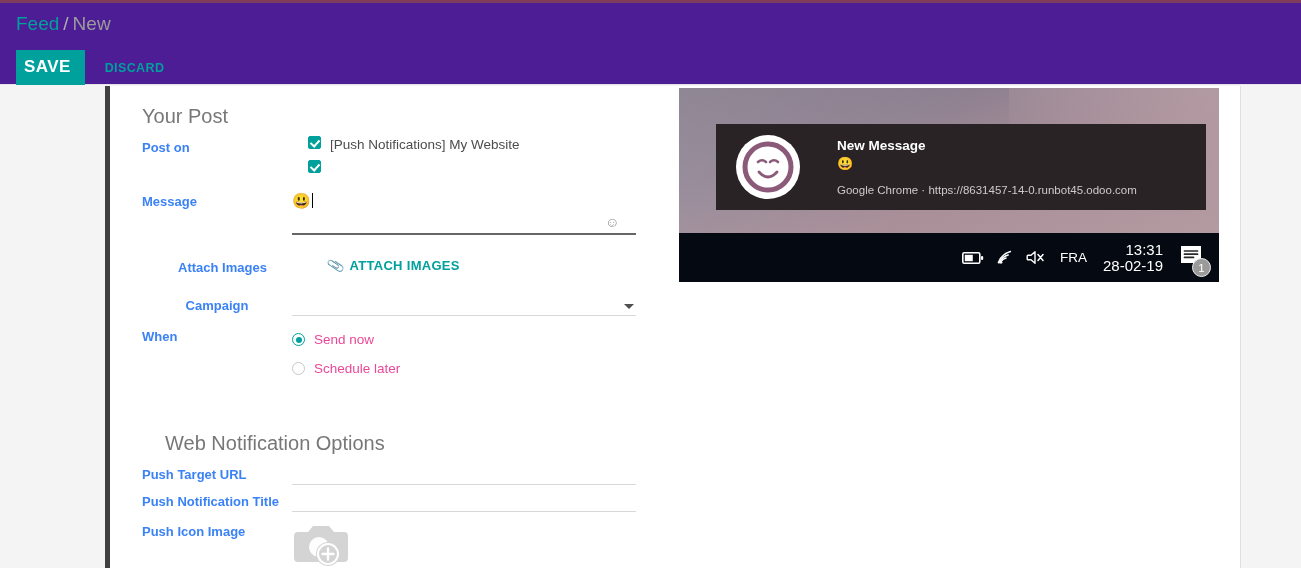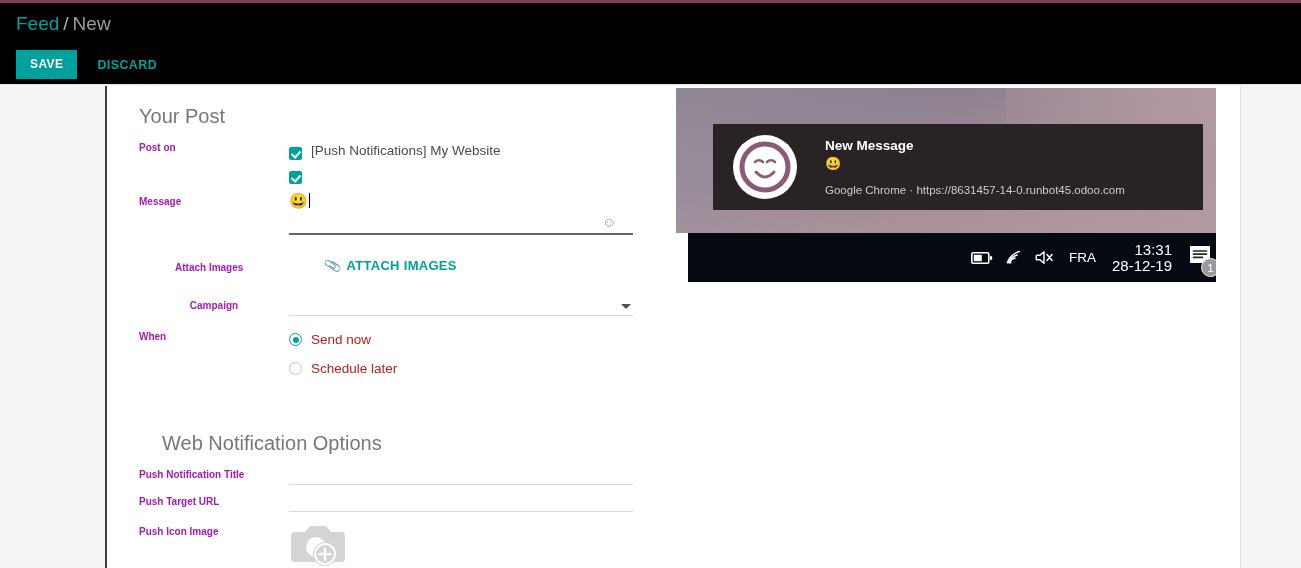--- a/index.html
+++ b/index.html
@@ -19,21 +19,21 @@
     width: 1301px;
     height: 568px;
     background: #f4f4f4;
   }
   
   .topbar {
     position: absolute;
     left: 0; top: 0;
     width: 1301px;
     height: 85px;
-    background: #000000;
+    background: #4c1d95;
     border-top: 3px solid #7d3c5c;
     box-sizing: border-box;
     border-bottom: 1px solid #e4e4e4;
   }
   .breadcrumb {
     position: absolute;
     left: 16px;
     top: 9px;
     font-size: 19px;
     line-height: 24px;
@@ -54,24 +54,24 @@
     position: absolute;
     left: 16px;
     top: 47px;
     display: flex;
     align-items: center;
   }
   .btn-save {
     background: #00a09d;
     color: #ffffff;
     border: none;
-    font-size: 12px;
+    font-size: 17px;
     font-weight: bold;
     letter-spacing: .4px;
-    padding: 7px 14px 8px 14px;
+    padding: 7px 14px 8px 8px;
     cursor: pointer;
     font-family: "Liberation Sans", sans-serif;
     border-radius: 0;
   }
   .btn-discard {
     background: transparent;
     border: none;
     color: #00a09d;
     font-size: 12.5px;
     font-weight: bold;
@@ -91,21 +91,21 @@
     height: 482px;
     background: #f4f4f4;
   }
   .sheet {
     position: absolute;
     left: 105px;
     top: 86px;
     width: 1136px;
     height: 482px;
     background: #ffffff;
-    border-left: 2px solid #404040;
+    border-left: 5px solid #404040;
     border-right: 1px solid #e0e0e0;
     box-sizing: border-box;
   }
   .sheet-inner {
     position: relative;
     width: 100%;
     height: 100%;
   }
 
   
@@ -124,36 +124,36 @@
     line-height: 28px;
   }
   .frow {
     display: flex;
     align-items: flex-start;
     min-height: 24px;
   }
   .flabel {
     width: 150px;
     flex: 0 0 150px;
-    font-size: 10px;
+    font-size: 13px;
     font-weight: bold;
-    color: #a21caf;
+    color: #3b82f6;
     padding-top: 3px;
     line-height: 18px;
   }
   .fval {
     flex: 1;
     position: relative;
   }
   
   .cb-line {
     display: flex;
-    align-items: flex-end;
+    align-items: flex-start;
     height: 24px;
-    margin-left: 0;
+    margin-left: 16px;
   }
   .cbox {
     width: 13px;
     height: 13px;
     background: #00a09d;
     border: 1px solid #00a09d;
     border-radius: 2px;
     box-sizing: border-box;
     position: relative;
     flex: 0 0 13px;
@@ -272,21 +272,21 @@
     position: absolute;
     left: 2.5px;
     top: 2.5px;
     width: 6px;
     height: 6px;
     border-radius: 50%;
     background: #00a09d;
   }
   .radio-label {
     font-size: 13.5px;
-    color: #b91c1c;
+    color: #ec4899;
     margin-left: 9px;
     cursor: pointer;
   }
   .camera-ph {
     width: 58px;
     height: 50px;
     cursor: pointer;
   }
 
   
@@ -329,21 +329,21 @@
   .toast-avatar {
     width: 64px;
     height: 64px;
     border-radius: 50%;
     background: #ffffff;
     flex: 0 0 64px;
     position: relative;
     margin-left: 6px;
   }
   .toast-body {
-    margin-left: 28px;
+    margin-left: 37px;
     flex: 1;
     min-width: 0;
   }
   .toast-title {
     color: #ffffff;
     font-size: 13.5px;
     font-weight: bold;
     line-height: 17px;
   }
   .toast-msg {
@@ -355,21 +355,21 @@
     color: #cfc8cc;
     font-size: 11.5px;
     line-height: 16px;
     margin-top: 9px;
     white-space: nowrap;
     overflow: hidden;
     text-overflow: ellipsis;
   }
   .taskbar {
     position: absolute;
-    left: 12px;
+    left: 0;
     top: 145px;
     width: 540px;
     height: 49px;
     background: #050a12;
   }
   .tray {
     position: absolute;
     right: 8px;
     top: 0;
     height: 49px;
@@ -497,28 +497,28 @@
             <div class="radio-line">
               <span class="radio"></span>
               <span class="radio-label">Schedule later</span>
             </div>
           </div>
         </div>
 
         <div class="group-title" style="margin-top:46px;margin-left:23px;">Web Notification Options</div>
 
         <div class="frow" style="min-height:27px;">
+          <div class="flabel">Push Target URL</div>
+          <div class="fval">
+            <div class="uline empty-input"><span></span></div>
+          </div>
+        </div>
+
+        <div class="frow" style="min-height:27px;">
           <div class="flabel">Push Notification Title</div>
-          <div class="fval">
-            <div class="uline empty-input"><span></span></div>
-          </div>
-        </div>
-
-        <div class="frow" style="min-height:27px;">
-          <div class="flabel">Push Target URL</div>
           <div class="fval">
             <div class="uline empty-input"><span></span></div>
           </div>
         </div>
 
         <div class="frow" style="margin-top:3px;">
           <div class="flabel">Push Icon Image</div>
           <div class="fval">
             <svg class="camera-ph" viewBox="0 0 58 50">
               <path d="M6 12 h10 l5 -6 h16 l5 6 h10 a4 4 0 0 1 4 4 v22 a4 4 0 0 1 -4 4 H6 a4 4 0 0 1 -4 -4 V16 a4 4 0 0 1 4 -4 z" fill="#d4d4d4"></path>
@@ -578,21 +578,21 @@
               <svg width="22" height="15" viewBox="0 0 22 15">
                 <path d="M7 5.2 H4 a0.8 0.8 0 0 0 -0.8 0.8 v3 a0.8 0.8 0 0 0 0.8 0.8 h3 l4 3.4 V1.8 z" fill="none" stroke="#ffffff" stroke-width="1.4" stroke-linejoin="round"></path>
                 <path d="M14 4.6 l5 5.8 M19 4.6 l-5 5.8" stroke="#ffffff" stroke-width="1.5" stroke-linecap="round"></path>
               </svg>
             </span>
 
             <span class="tray-lang">FRA</span>
 
             <span class="tray-clock">
               <div>13:31</div>
-              <div>28-12-19</div>
+              <div>28-02-19</div>
             </span>
 
             <span class="tray-notif">
               <svg width="24" height="24" viewBox="0 0 24 24">
                 <rect x="2" y="3" width="20" height="17" fill="#ffffff"></rect>
                 <path d="M2 20 l0 -4 l5 0 z" fill="#ffffff"></path>
                 <path d="M5.5 8 h13 M5.5 11.2 h13 M5.5 14.4 h9" stroke="#2a2a2a" stroke-width="1.7" stroke-linecap="round"></path>
               </svg>
               <span class="notif-badge">1</span>
             </span>

